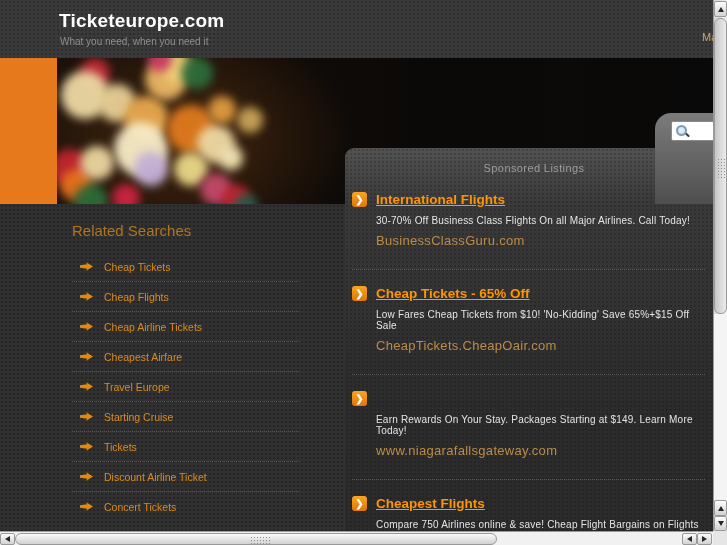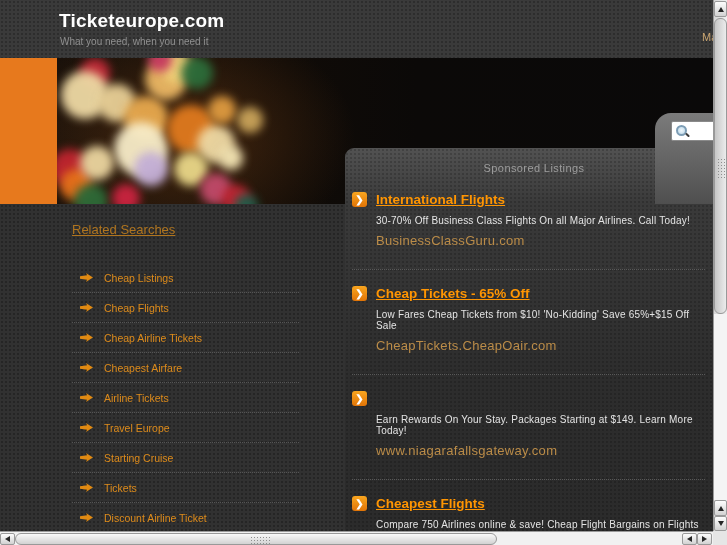--- a/index.html
+++ b/index.html
@@ -31,21 +31,21 @@
     border-radius:16px 0 0 0;background:linear-gradient(#7b7b7b,#4f4f4f);z-index:4;}
   .search-input{position:absolute;left:16px;top:8px;width:56px;height:20px;background:#ffffff;
     border:1px solid #8a8a8a;border-radius:2px;box-sizing:border-box;}
   .mag{position:absolute;left:4px;top:3px;width:13px;height:13px;}
   .mag::before{content:'';position:absolute;left:0;top:0;width:7px;height:7px;border:2px solid #7d9db5;
     border-radius:50%;background:radial-gradient(#eef6fb,#bcd8e8);}
   .mag::after{content:'';position:absolute;left:9px;top:9px;width:5px;height:2px;background:#3c3c3c;
     transform:rotate(45deg);border-radius:1px;}
   
   .related{position:absolute;left:72px;top:222px;width:227px;z-index:2;}
-  .related-heading{font-size:13px;color:#b0751f;margin:0 0 26px 0;text-decoration:underline;}
+  .related-heading{font-size:15px;color:#b0751f;margin:0 0 13px 0;}
   .r-item{height:29px;display:flex;align-items:center;gap:11px;border-bottom:1px dotted #545454;
     padding-left:8px;cursor:pointer;}
   .r-item:last-child{border-bottom:none;}
   .r-bullet{width:13px;height:9px;background:#e08a12;flex:0 0 13px;
     clip-path:polygon(0 36%,55% 26%,45% 0,100% 50%,45% 100%,55% 74%,0 64%);}
   .r-label{font-size:10.5px;color:#dd8b1b;}
   
   .sponsored{position:absolute;left:345px;top:148px;width:368px;height:384px;
     border-radius:9px 0 0 0;overflow:hidden;z-index:3;
     background-color:#2b2b2b;
@@ -136,42 +136,38 @@
     <span class="mag"></span>
   </div>
 </div>
 
 <div class="related">
   <div class="related-heading">Related Searches</div>
   <div>
 
       <div class="r-item">
         <span class="r-bullet"></span>
-        <span class="r-label">Cheap Listings</span>
+        <span class="r-label">Cheap Tickets</span>
       </div>
 
       <div class="r-item">
         <span class="r-bullet"></span>
         <span class="r-label">Cheap Flights</span>
       </div>
 
       <div class="r-item">
         <span class="r-bullet"></span>
         <span class="r-label">Cheap Airline Tickets</span>
       </div>
 
       <div class="r-item">
         <span class="r-bullet"></span>
         <span class="r-label">Cheapest Airfare</span>
       </div>
 
-      <div class="r-item">
-        <span class="r-bullet"></span>
-        <span class="r-label">Airline Tickets</span>
-      </div>
 
       <div class="r-item">
         <span class="r-bullet"></span>
         <span class="r-label">Travel Europe</span>
       </div>
 
       <div class="r-item">
         <span class="r-bullet"></span>
         <span class="r-label">Starting Cruise</span>
       </div>

